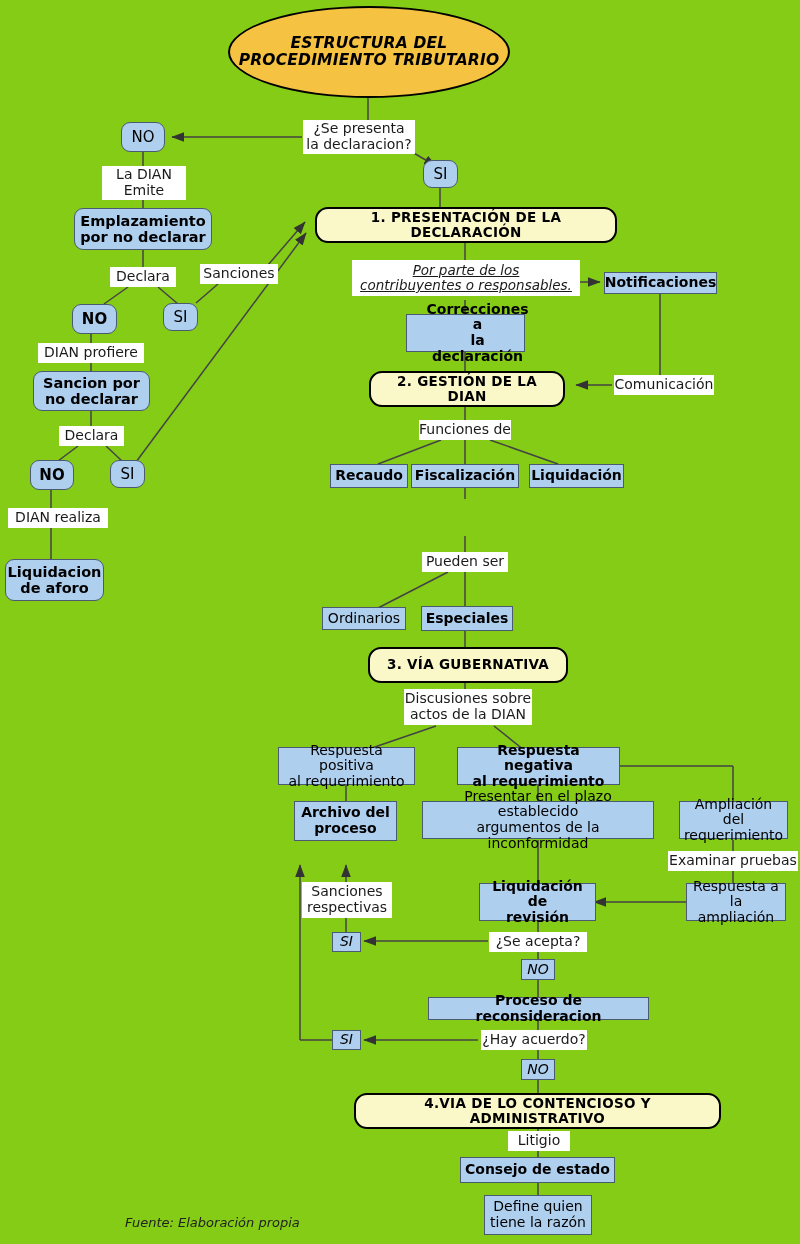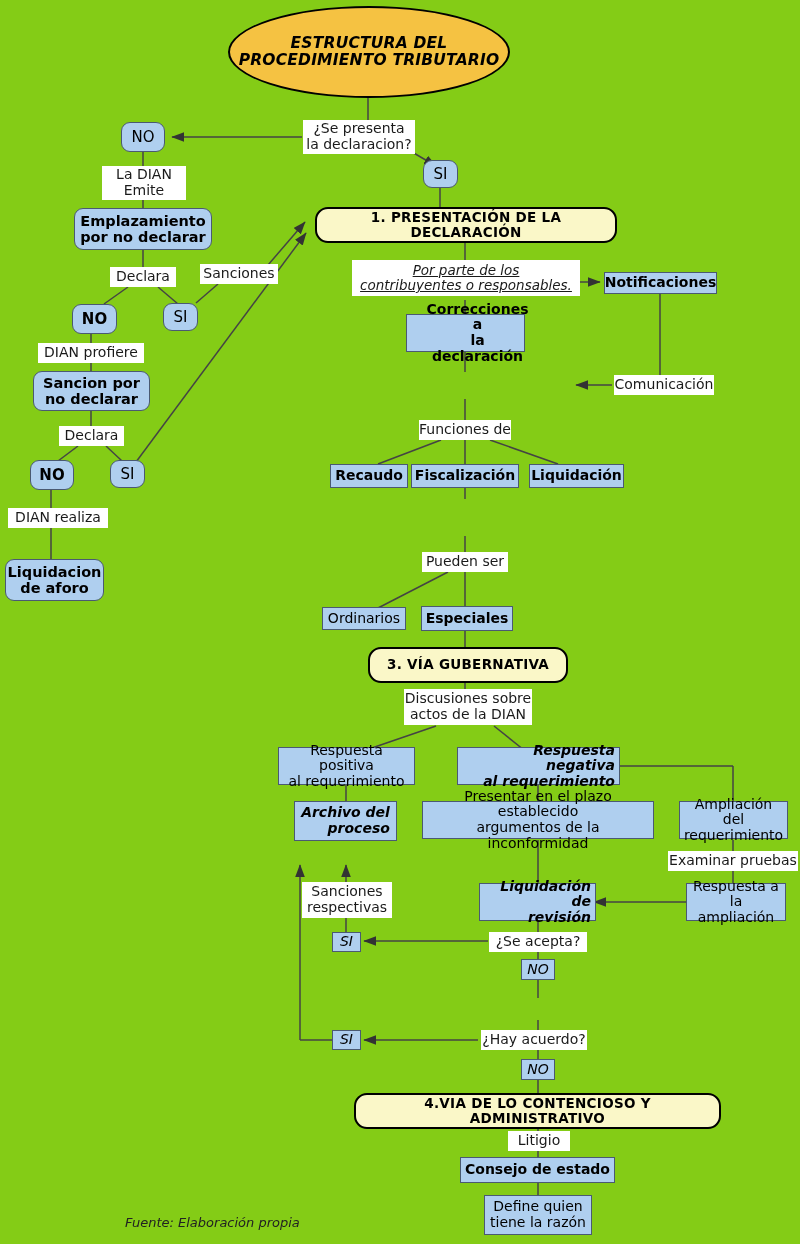--- a/index.html
+++ b/index.html
@@ -62,22 +62,20 @@
     background: #AFCFEF;
     border: 1.6px solid #4A5A72;
     font-size: 14px;
     padding: 0 4px;
   }
   .box.b {
     font-weight: bold;
   }
   .box.bi {
     font-weight: bold;
-    font-style: italic;
-    text-align: right;
   }
   .box.i {
     font-style: italic;
   }
   
   .pill {
     background: #AFCFEF;
     border: 1.6px solid #4A5A72;
     border-radius: 9px;
     font-size: 15px;
@@ -294,20 +292,21 @@
   <div class="label ital-ul" style="left:352px; top:260px; width:228px; height:36px;">Por parte de los
 contribuyentes o responsables.</div>
 
   <div class="node box b" style="left:604px; top:272px; width:113px; height:22px;">Notificaciones</div>
 
   <div class="node box b" style="left:406px; top:314px; width:119px; height:38px;padding-left:28px;">Correcciones a
 la declaración</div>
 
   <div class="label" style="left:614px; top:375px; width:100px; height:20px;">Comunicación</div>
 
+  <div class="node stage" style="left:369px; top:371px; width:196px; height:29px;">2. GESTIÓN DE LA DIAN</div>
 
   <div class="label" style="left:419px; top:420px; width:92px; height:20px;">Funciones de</div>
 
   <div class="node box b" style="left:330px; top:464px; width:78px; height:24px;">Recaudo</div>
 
   <div class="node box b" style="left:411px; top:464px; width:108px; height:24px;">Fiscalización</div>
 
   <div class="node box b" style="left:529px; top:464px; width:95px; height:24px;">Liquidación</div>
 
 
@@ -347,20 +346,21 @@
 
   <div class="label" style="left:302px; top:882px; width:90px; height:36px;">Sanciones
 respectivas</div>
 
   <div class="node box i" style="left:332px; top:932px; width:29px; height:20px;">SI</div>
 
   <div class="label" style="left:489px; top:932px; width:98px; height:20px;">¿Se acepta?</div>
 
   <div class="node box i" style="left:521px; top:959px; width:34px; height:21px;">NO</div>
 
+  <div class="node box bi" style="left:428px; top:997px; width:221px; height:23px;">Proceso de reconsideracion</div>
 
   <div class="node box i" style="left:332px; top:1030px; width:29px; height:20px;">SI</div>
 
   <div class="label" style="left:481px; top:1030px; width:106px; height:20px;">¿Hay acuerdo?</div>
 
   <div class="node box i" style="left:521px; top:1059px; width:34px; height:21px;">NO</div>
 
   <div class="node stage" style="left:354px; top:1093px; width:367px; height:29px;">4.VIA DE LO CONTENCIOSO Y ADMINISTRATIVO</div>
 
   <div class="label" style="left:508px; top:1131px; width:62px; height:20px;">Litigio</div>

